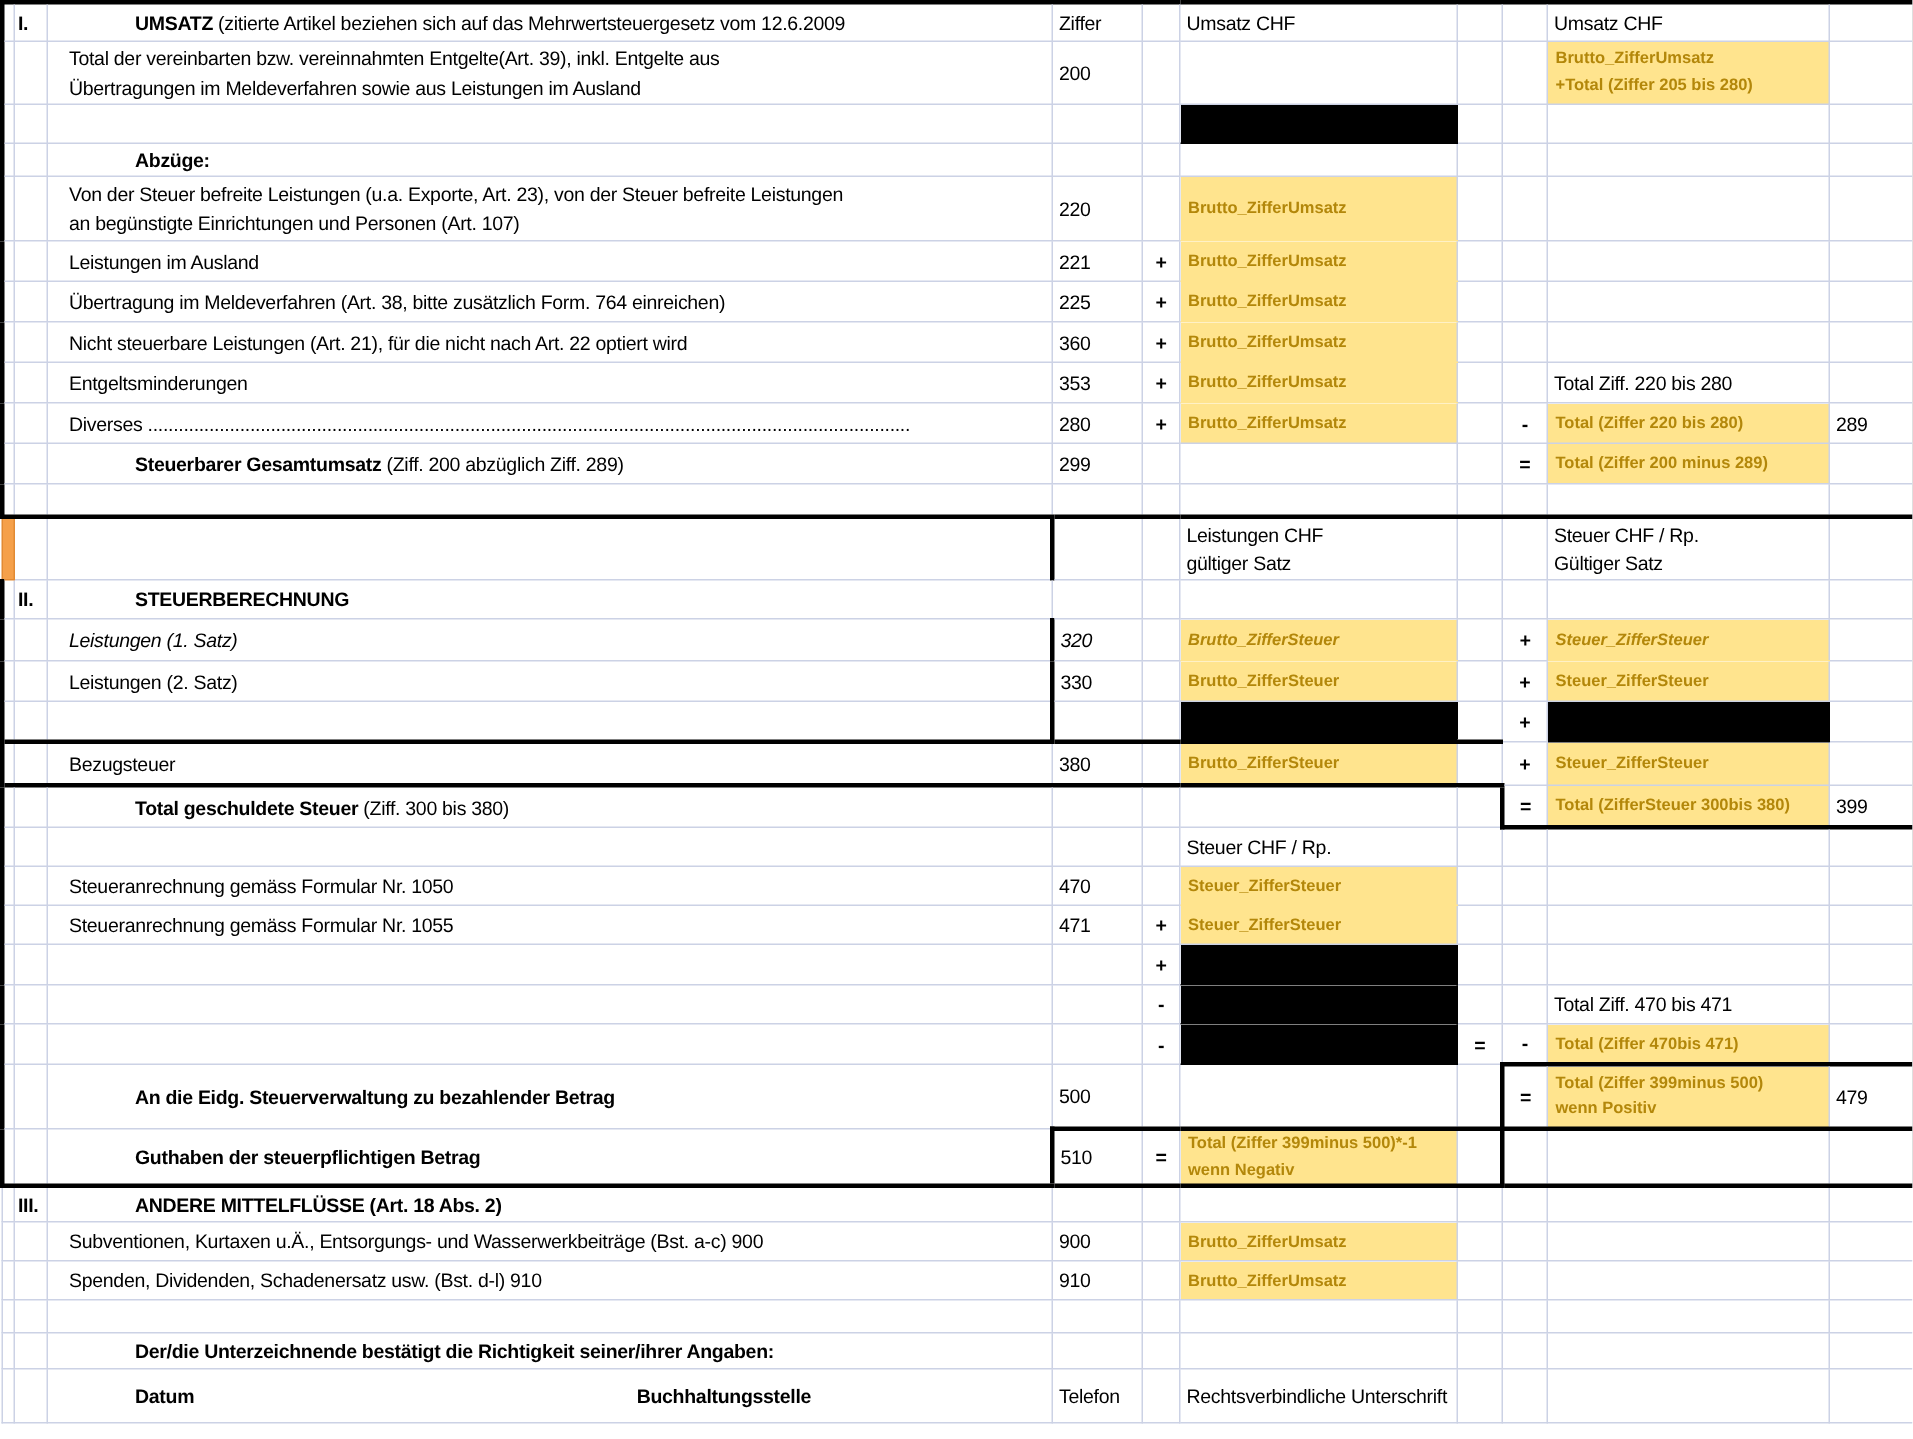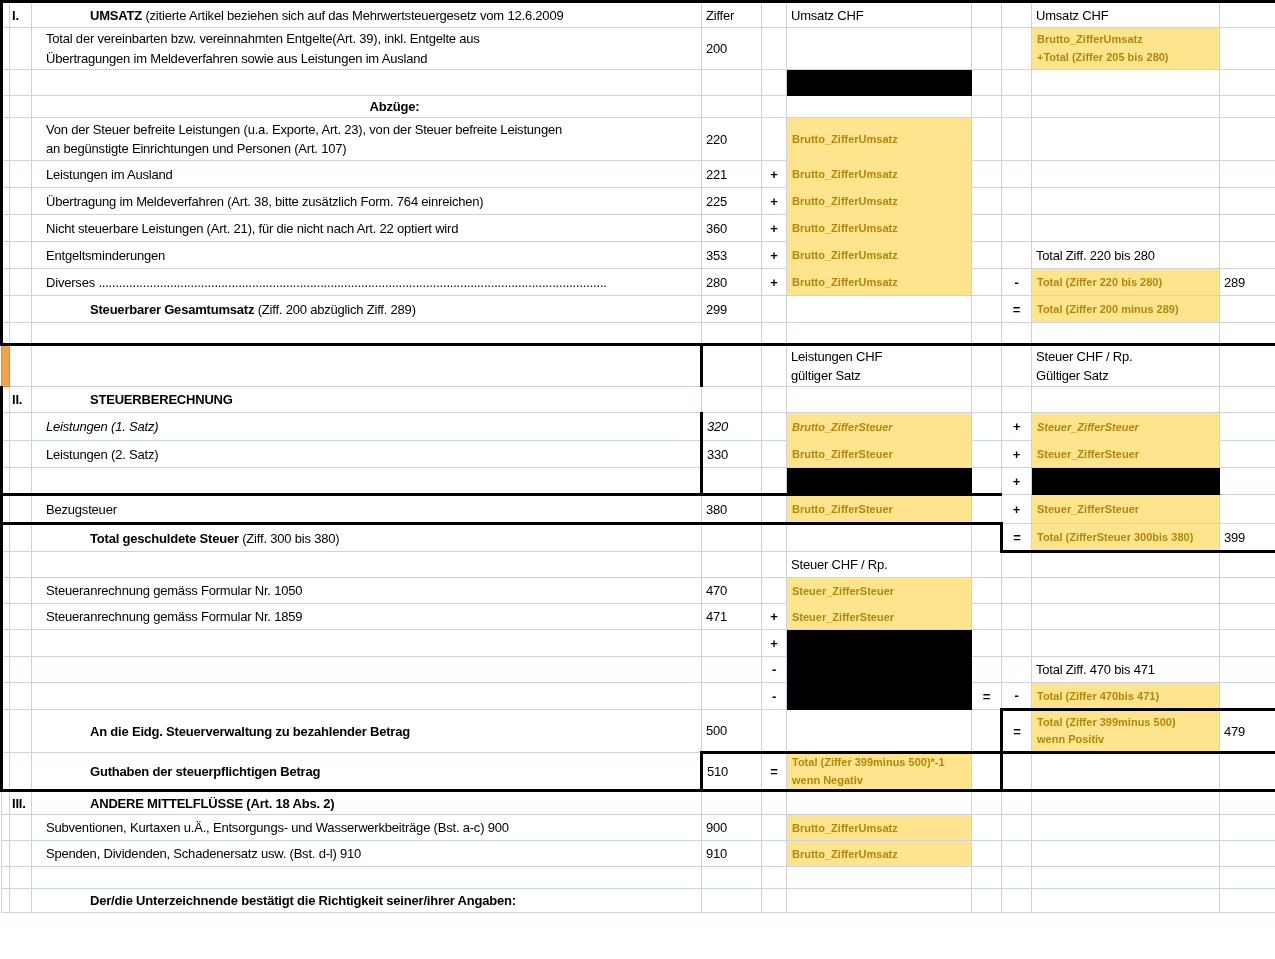--- a/index.html
+++ b/index.html
@@ -85,21 +85,21 @@
           <td></td>
           <td></td>
           <td></td>
           <td></td>
           <td class="t-redacted"></td>
           <td></td>
           <td></td>
           <td></td>
           <td class="bdR"></td>
         </tr>
-        <tr style="height: 22px; text-align: center;">
+        <tr style="height: 22px;">
           <td class="bdL"></td>
           <td></td>
           <td class="t-label"><span class="b">Abzüge:</span></td>
           <td></td>
           <td></td>
           <td></td>
           <td></td>
           <td></td>
           <td></td>
           <td class="bdR"></td>
@@ -313,21 +313,21 @@
           <td></td>
           <td class="t-input jb"><span>Steuer_ZifferSteuer</span></td>
           <td></td>
           <td></td>
           <td></td>
           <td class="bdR"></td>
         </tr>
         <tr style="height: 26px;">
           <td class="bdL"></td>
           <td></td>
-          <td class="t-label"><span>Steueranrechnung gemäss Formular Nr. 1859</span></td>
+          <td class="t-label"><span>Steueranrechnung gemäss Formular Nr. 1055</span></td>
           <td class="t-num"><span>471</span></td>
           <td class="t-sign"><span>+</span></td>
           <td class="t-input"><span>Steuer_ZifferSteuer</span></td>
           <td></td>
           <td></td>
           <td></td>
           <td class="bdR"></td>
         </tr>
         <tr style="height: 27px;">
           <td class="bdL"></td>
@@ -448,15 +448,27 @@
           <td></td>
           <td class="t-label"><span class="b">Der/die Unterzeichnende bestätigt die Richtigkeit seiner/ihrer Angaben:</span></td>
           <td></td>
           <td></td>
           <td></td>
           <td></td>
           <td></td>
           <td></td>
           <td></td>
         </tr>
+        <tr style="height: 36px;">
+          <td></td>
+          <td></td>
+          <td class="t-label"><span class="b">Datum</span><span class="b sig-gap">Buchhaltungsstelle</span></td>
+          <td class="t-note"><span>Telefon</span></td>
+          <td></td>
+          <td class="t-note"><span>Rechtsverbindliche Unterschrift</span></td>
+          <td></td>
+          <td></td>
+          <td></td>
+          <td></td>
+        </tr>
       </tbody>
   </table>
 </div>
 
 </body></html>

